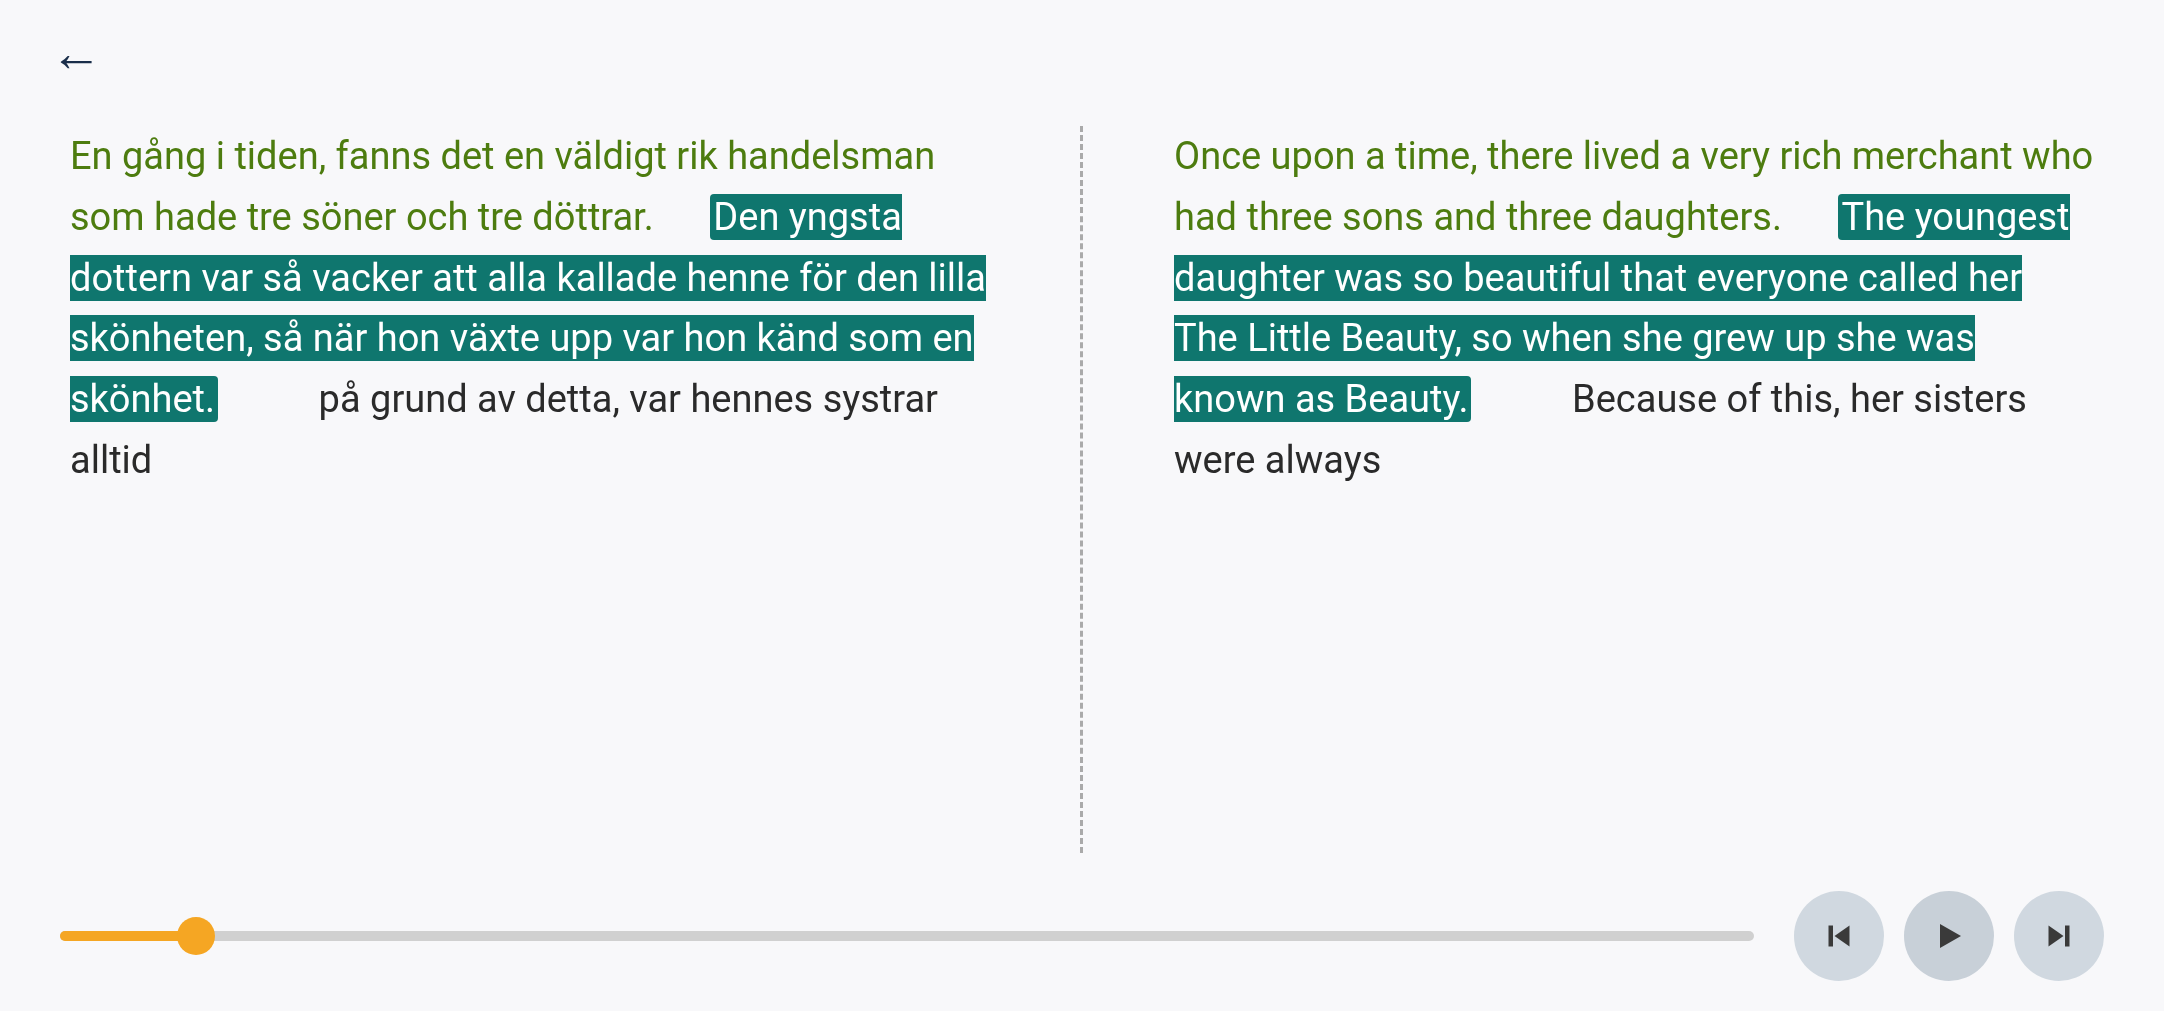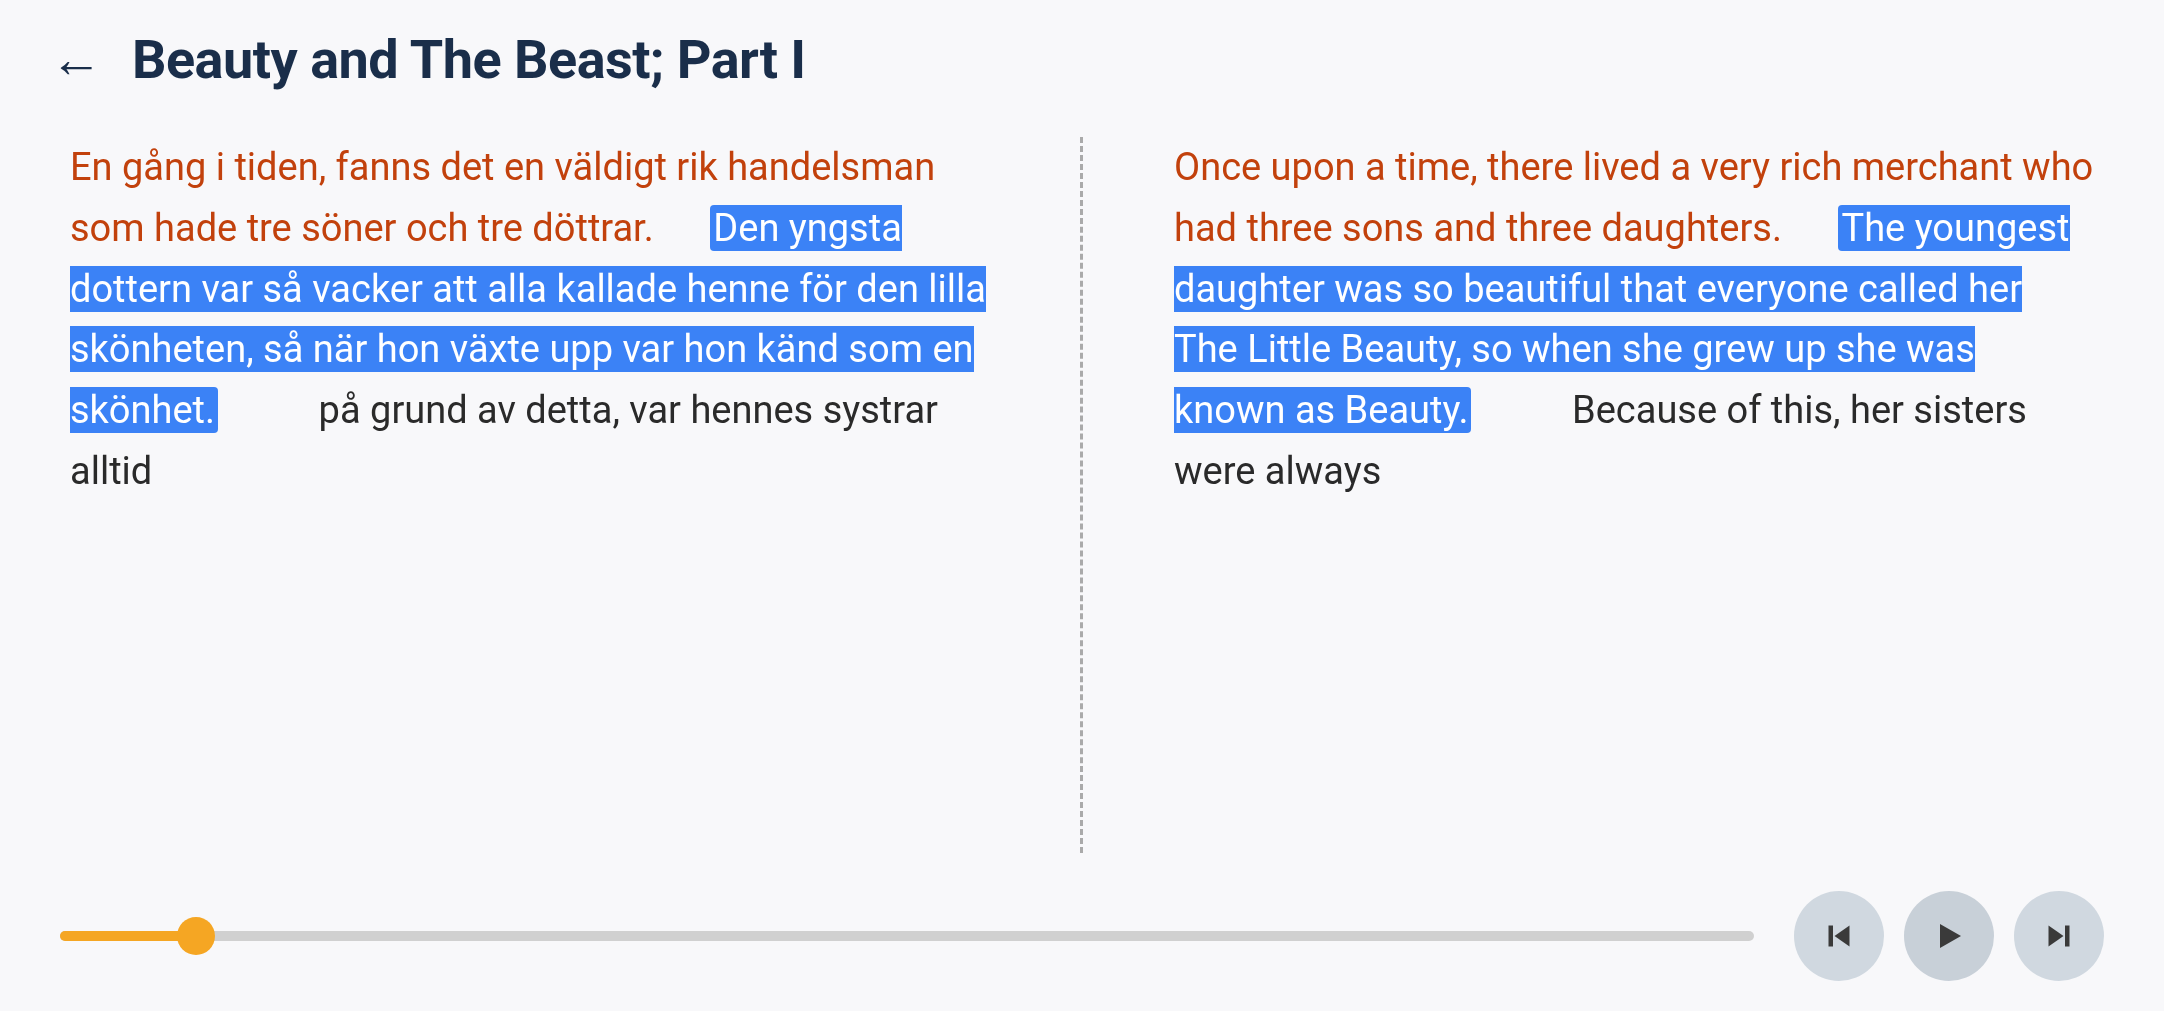--- a/index.html
+++ b/index.html
@@ -68,30 +68,30 @@
 
     .divider {
       width: 4px;
       background: transparent;
       border-left: 3px dashed #aaaaaa;
       margin: 0 10px;
       align-self: stretch;
     }
 
     .text-orange {
-      color: #c2410c;
+      color: #4d7c0f;
     }
 
     .text-dark {
       color: #2a2a2a;
       padding-left: 44px;
     }
 
     .highlight {
-      background-color: #3b82f6;
+      background-color: #0f766e;
       color: white;
       border-radius: 4px;
       padding: 1px 3px;
       text-align: center;
     }
 
     
     .bottom-bar {
       display: flex;
       align-items: center;
@@ -154,21 +154,20 @@
 
     .ctrl-btn-play {
       background: #c8d0d8;
     }
   </style>
 </head>
 <body>
 
 <div class="header">
   <span class="back-btn">←</span>
-  <span class="header-title">Beauty and The Beast; Part I</span>
 </div>
 
 <div class="content-area">
 
   <div class="column column-left">
     <span class="text-orange">En gång i tiden, fanns det en väldigt rik handelsman som hade tre söner och tre döttrar.&nbsp;&nbsp;&nbsp;&nbsp;&nbsp;&nbsp;</span><span class="highlight">Den yngsta dottern var så vacker att alla kallade henne för den lilla skönheten, så när hon växte upp var hon känd som en skönhet.</span><span class="text-dark">&nbsp;&nbsp;&nbsp;&nbsp;&nbsp;&nbsp;på grund av detta, var hennes systrar alltid</span>
   </div>
 
   <div class="divider"></div>
 

